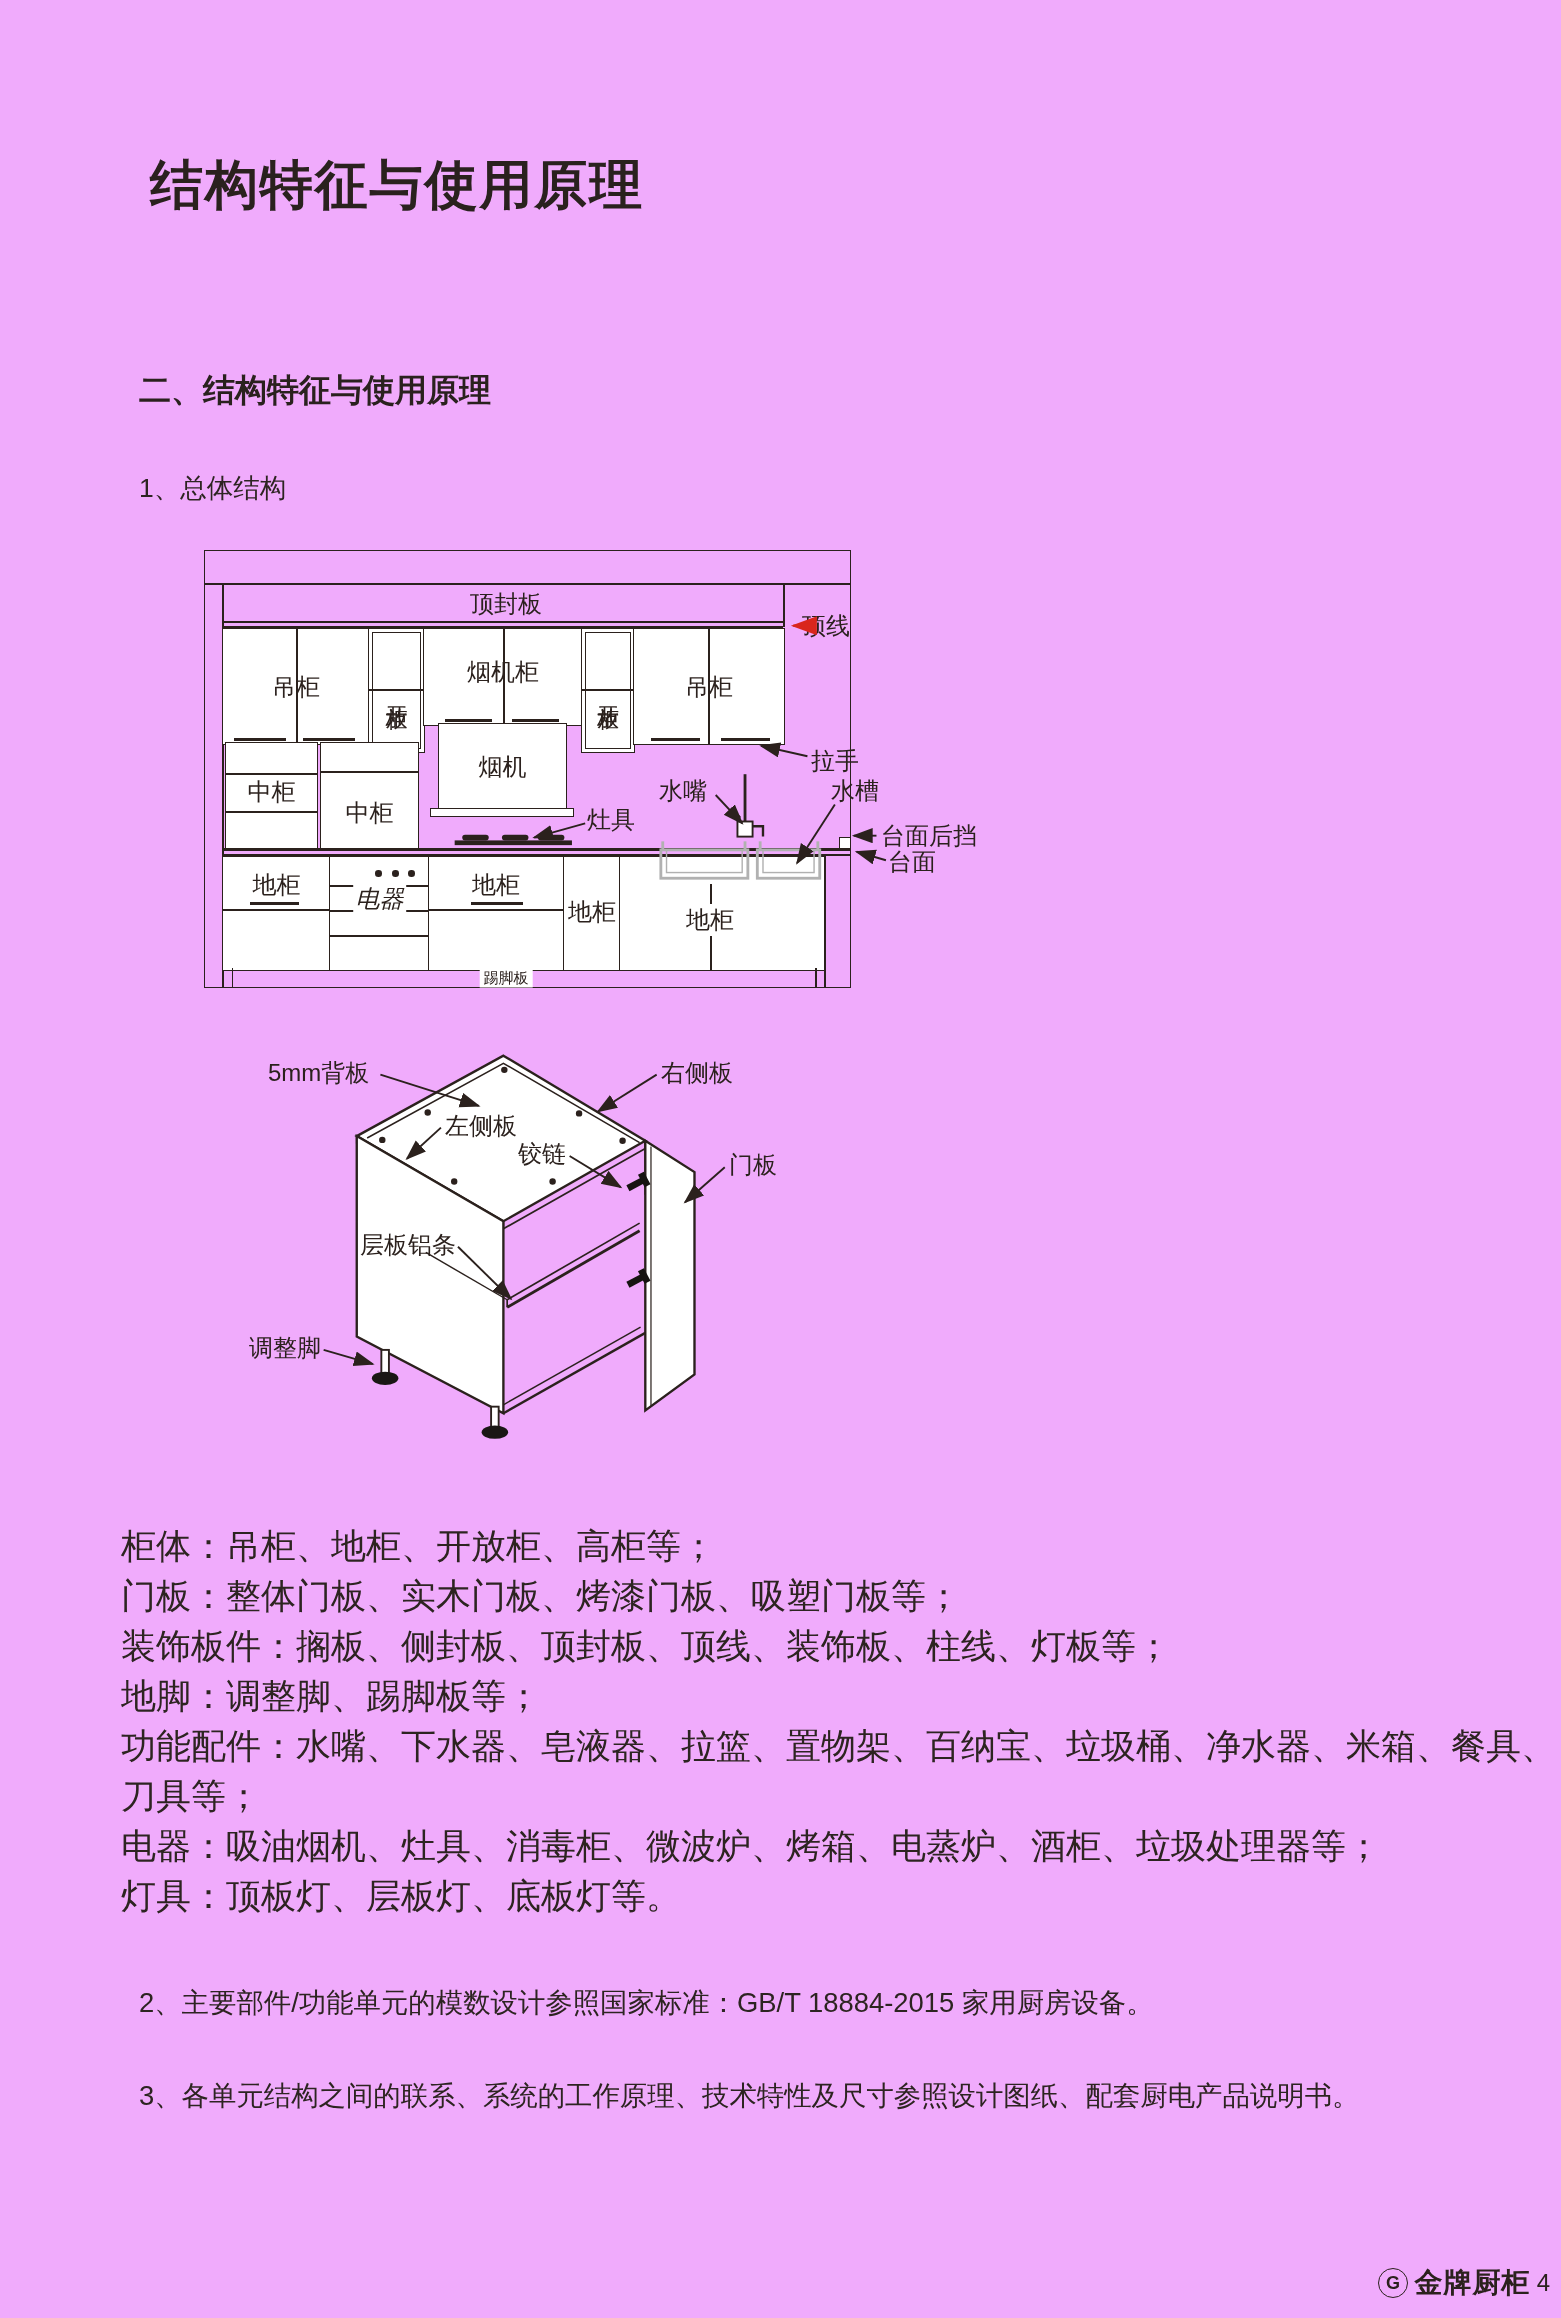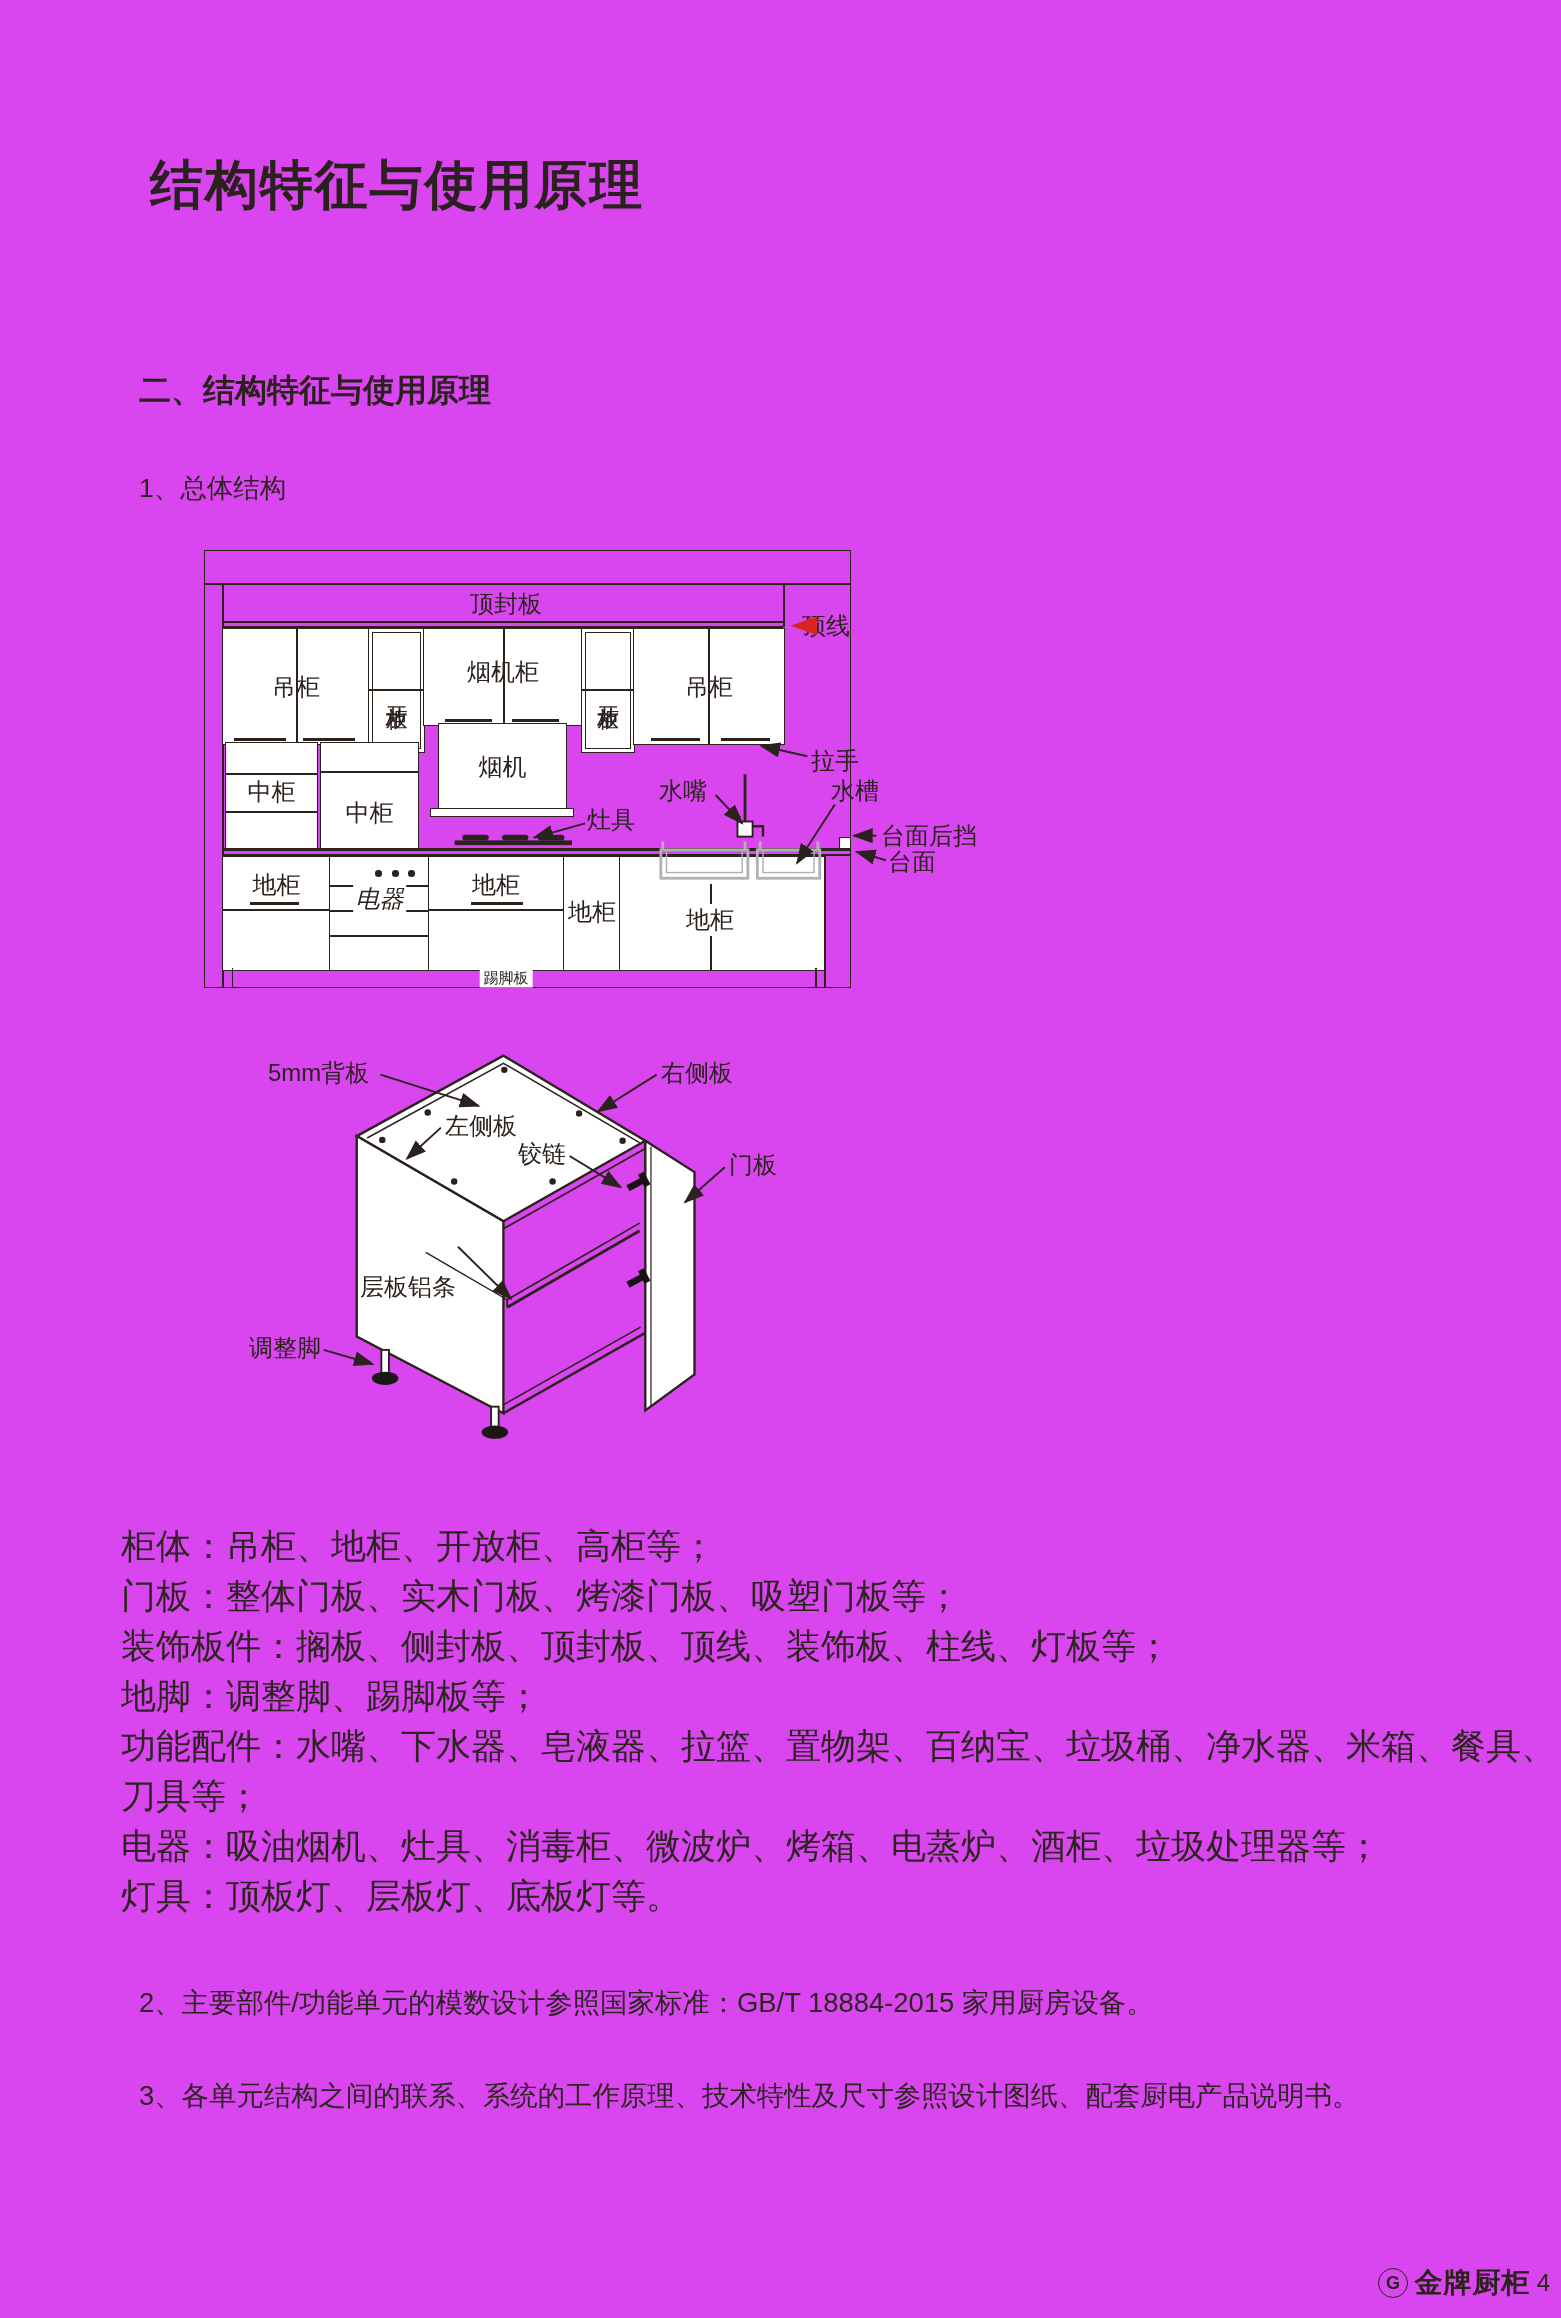--- a/index.html
+++ b/index.html
@@ -1,16 +1,16 @@
 <!DOCTYPE html>
 <html style="font-size:15px"><head>
 <meta charset="utf-8">
 <style>
   html,body{margin:0;padding:0;background:#fff;}
-  .page{position:relative;width:1561px;height:2319px;background:#d946ef;
+  .page{position:relative;width:1561px;height:2319px;background:#f0abfc;
         font-family:"Liberation Sans","DejaVu Sans",sans-serif;color:#2d2421;overflow:hidden;}
   
   .doc-title{position:absolute;left:150px;top:150px;font-size:53px;font-weight:700;letter-spacing:1.9px;color:#2a211e;}
   .sec-head{position:absolute;left:139px;top:369px;font-size:32px;font-weight:700;color:#2a211e;}
   .sub-head{position:absolute;left:139px;top:470px;font-size:26.5px;color:#2d2421;}
   
   .elev{position:absolute;left:204px;top:550px;width:645px;height:436px;border:1.9px solid #2b211d;}
   .ln{position:absolute;background:#2b211d;}
   .bx{position:absolute;border:1.9px solid #2b211d;background:#fff;}
   .bx-in{position:absolute;left:2.8px;top:2.8px;right:2.8px;bottom:2.8px;border:1.4px solid #2b211d;}
@@ -253,21 +253,21 @@
         <line x1="616" y1="143" x2="574" y2="180" stroke-width="2" marker-end="url(#arr3)"></line>
         <line x1="334" y1="227" x2="390" y2="282" stroke-width="2" marker-end="url(#arr3)"></line>
         <line x1="192" y1="336" x2="244" y2="351" stroke-width="2" marker-end="url(#arr3)"></line>
       </g>
     </svg>
     <div class="lbl-l" style="left:126px;top:41px;">5mm背板</div>
     <div class="lbl-l" style="left:519px;top:41px;">右侧板</div>
     <div class="lbl-l" style="left:303px;top:94px;">左侧板</div>
     <div class="lbl-l" style="left:376px;top:122px;">铰链</div>
     <div class="lbl-l" style="left:587px;top:133px;">门板</div>
-    <div class="lbl-l" style="left:218px;top:213px;margin-top:42px;">层板铝条</div>
+    <div class="lbl-l" style="left:218px;top:213px;">层板铝条</div>
     <div class="lbl-l" style="left:107px;top:316px;">调整脚</div>
   </div>
 
   <div class="complist">
     <div>柜体：吊柜、地柜、开放柜、高柜等；</div>
     <div>门板：整体门板、实木门板、烤漆门板、吸塑门板等；</div>
     <div>装饰板件：搁板、侧封板、顶封板、顶线、装饰板、柱线、灯板等；</div>
     <div>地脚：调整脚、踢脚板等；</div>
     <div>功能配件：水嘴、下水器、皂液器、拉篮、置物架、百纳宝、垃圾桶、净水器、米箱、餐具、刀具等；</div>
     <div>电器：吸油烟机、灶具、消毒柜、微波炉、烤箱、电蒸炉、酒柜、垃圾处理器等；</div>

